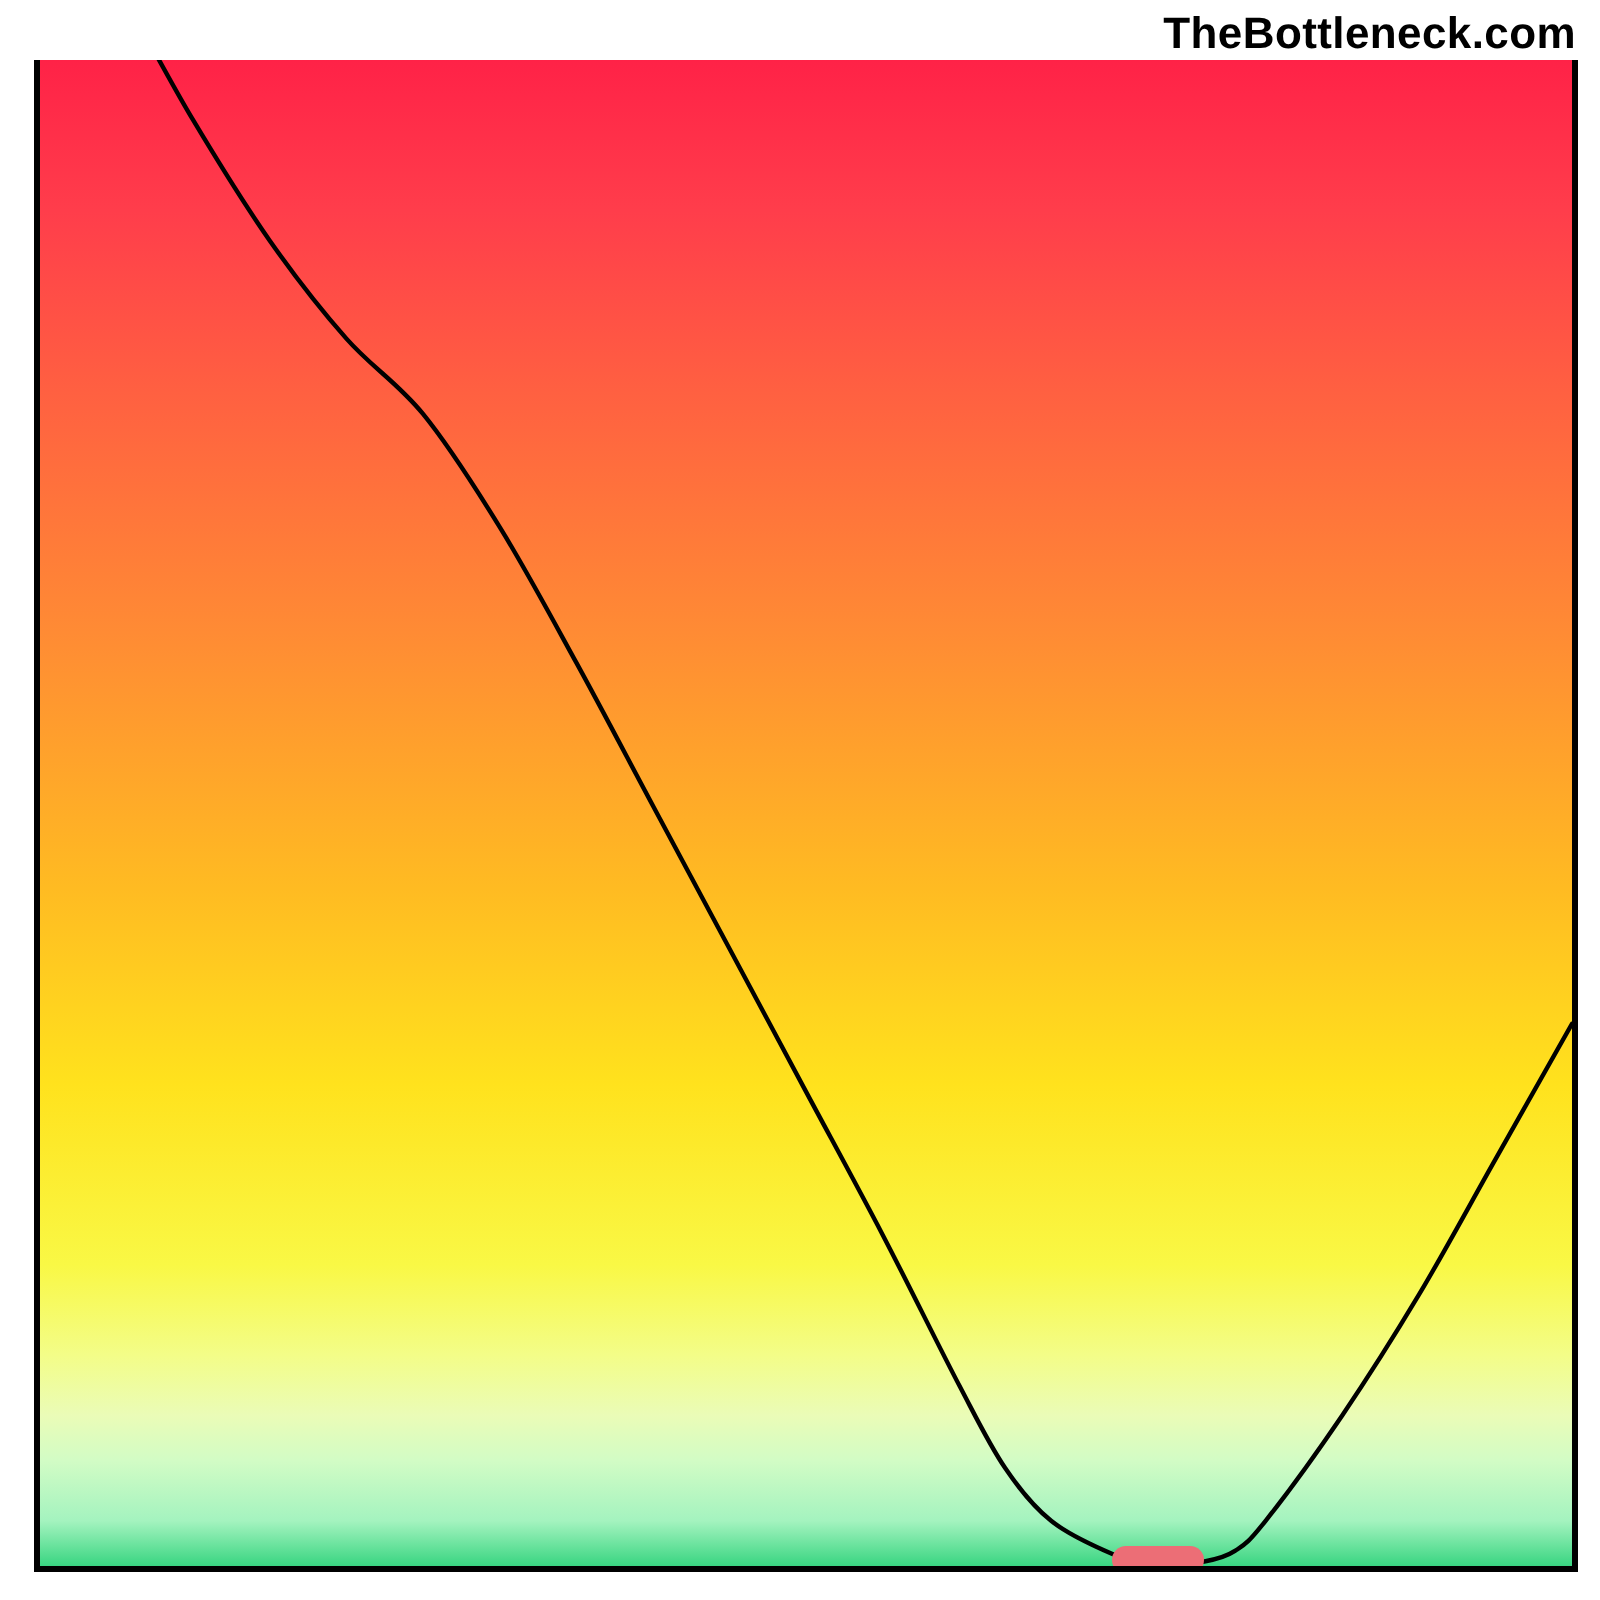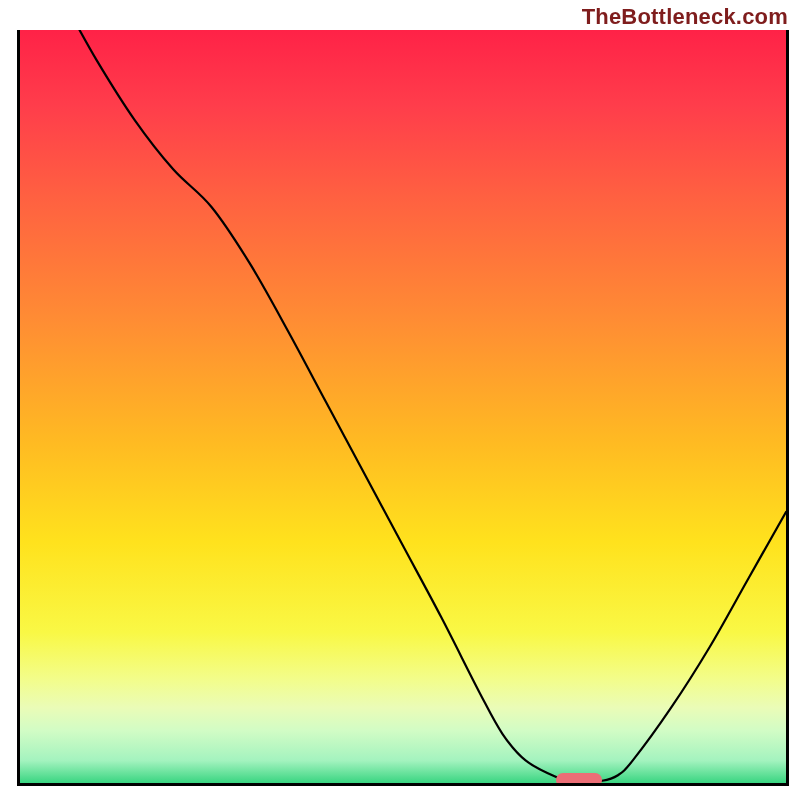--- a/index.html
+++ b/index.html
@@ -15,21 +15,21 @@
     width: 800px;
     height: 800px;
   }
   .watermark {
     position: absolute;
     top: 4px;
     right: 12px;
     font-family: Arial, Helvetica, sans-serif;
     font-size: 22px;
     font-weight: 600;
-    color: #7f1d1d;
+    color: #000000;
     letter-spacing: 0.2px;
     z-index: 10;
   }
   .plot-area {
     position: absolute;
     left: 17px;
     top: 30px;
     width: 766px;
     height: 753px;
     border-left: 3px solid #000;

